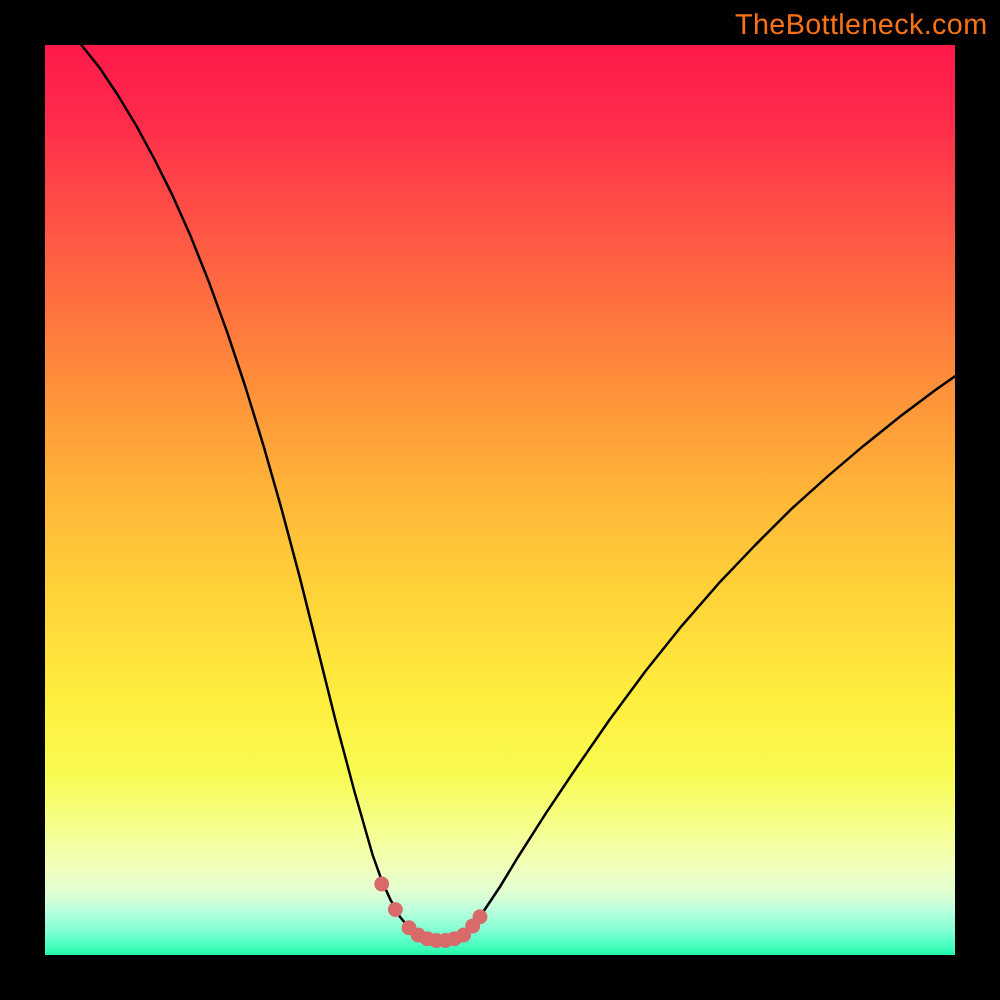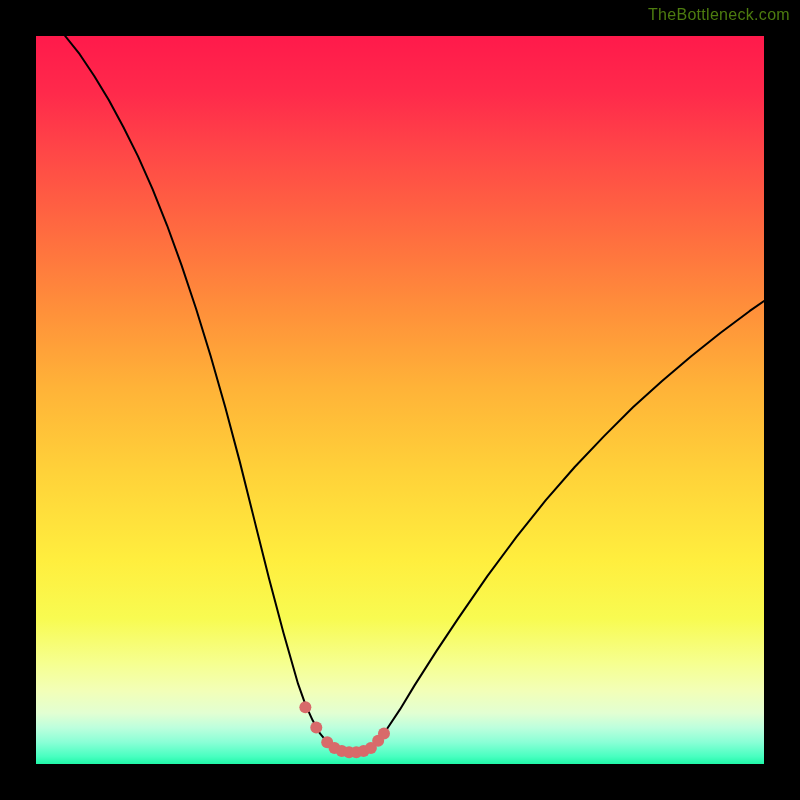--- a/index.html
+++ b/index.html
@@ -53,22 +53,22 @@
   svg.curve {
     position: absolute;
     top: 0; left: 0;
     width: 728px;
     height: 728px;
   }
   .watermark {
     position: absolute;
     top: 6px;
     right: 10px;
-    color: #4d7c0f;
-    font-size: 16px;
+    color: #f97316;
+    font-size: 23px;
     letter-spacing: 0.3px;
     user-select: none;
   }
 </style>
 </head>
 <body>
 
 <div class="frame">
 
   <div class="watermark">TheBottleneck.com</div>

